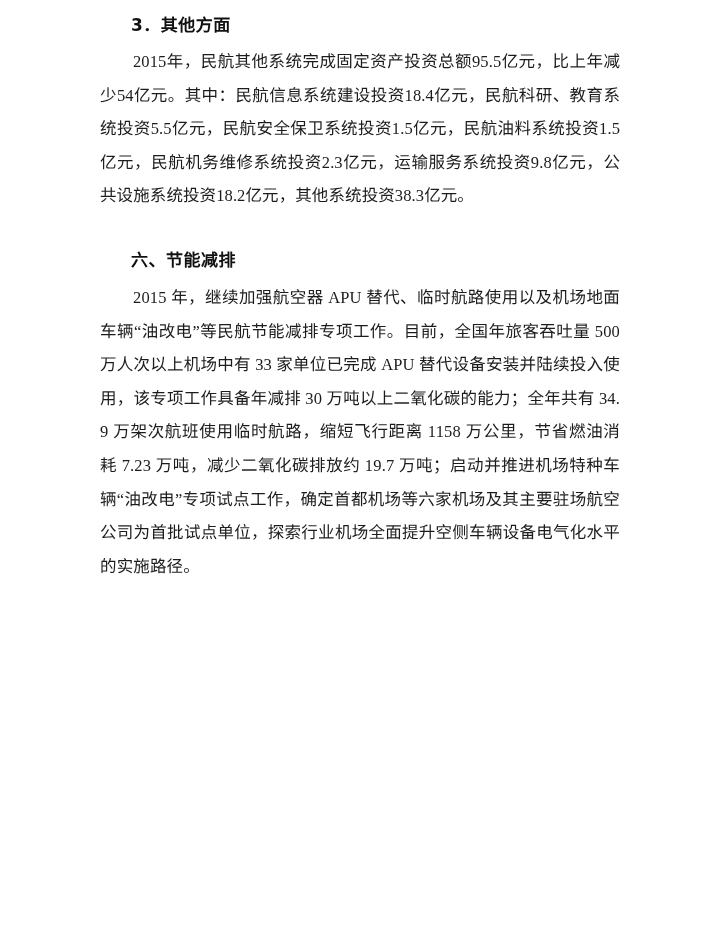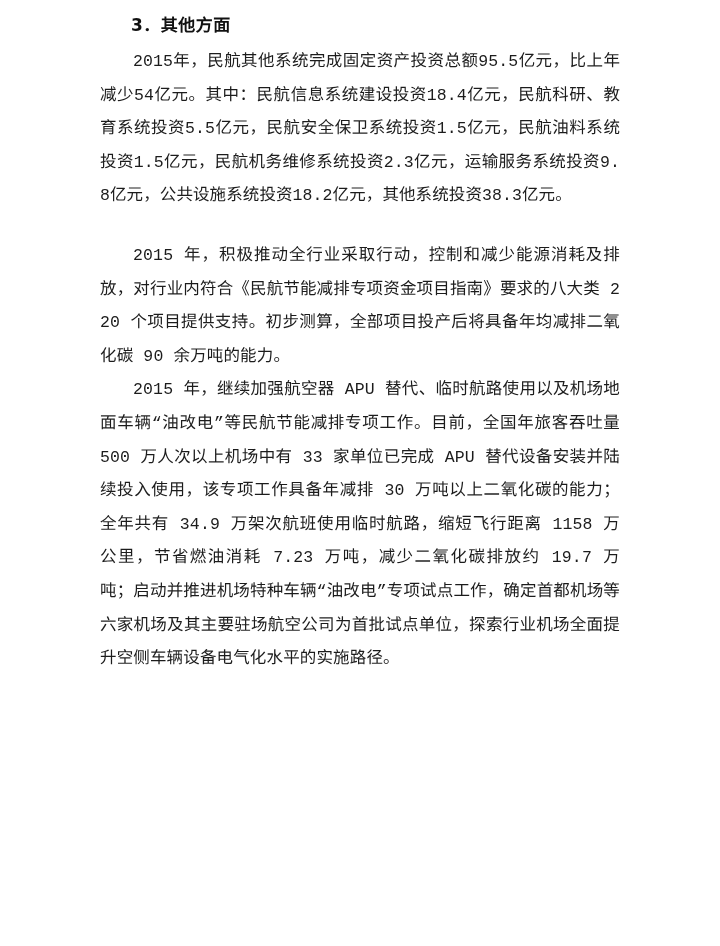--- a/index.html
+++ b/index.html
@@ -38,21 +38,21 @@
     text-indent: 31px;
     white-space: pre;
   }
   .heading-1 {
     padding-top: 9px;
   }
   .heading-2 {
     padding-top: 9px;
   }
   .para {
-    font-family: Liberation Mono, monospace;
+    font-family: Liberation Serif, serif;
     font-size: 16.5px;
     line-height: 33.6px;
     color: #1c1c1c;
     margin: 0;
     padding: 0;
     text-align: justify;
     text-justify: inter-ideograph;
     text-indent: 33px;
     letter-spacing: 0.1px;
     word-break: break-all;
@@ -83,24 +83,24 @@
   <div class="content">
 
     <h2 class="heading heading-1">3．其他方面</h2>
 
     <div class="gap-after-heading-1"></div>
 
     <p class="para">2015年，民航其他系统完成固定资产投资总额95.5亿元，比上年减少54亿元。其中：民航信息系统建设投资18.4亿元，民航科研、教育系统投资5.5亿元，民航安全保卫系统投资1.5亿元，民航油料系统投资1.5亿元，民航机务维修系统投资2.3亿元，运输服务系统投资9.8亿元，公共设施系统投资18.2亿元，其他系统投资38.3亿元。</p>
 
     <div class="gap-before-heading-2"></div>
 
+    <h2 class="heading heading-2">六、节能减排</h2>
 
     <div class="gap-after-heading-2"></div>
 
 
-    <p class="para spaced">2015 年，积极推动全行业采取行动，控制和减少能源消耗及排放，对行业内符合《民航节能减排专项资金项目指南》要求的八大类 220 个项目提供支持。初步测算，全部项目投产后将具备年均减排二氧化碳 90 余万吨的能力。</p>
 
     <p class="para spaced">2015 年，继续加强航空器 APU 替代、临时航路使用以及机场地面车辆“油改电”等民航节能减排专项工作。目前，全国年旅客吞吐量 500 万人次以上机场中有 33 家单位已完成 APU 替代设备安装并陆续投入使用，该专项工作具备年减排 30 万吨以上二氧化碳的能力；全年共有 34.9 万架次航班使用临时航路，缩短飞行距离 1158 万公里，节省燃油消耗 7.23 万吨，减少二氧化碳排放约 19.7 万吨；启动并推进机场特种车辆“油改电”专项试点工作，确定首都机场等六家机场及其主要驻场航空公司为首批试点单位，探索行业机场全面提升空侧车辆设备电气化水平的实施路径。</p>
 
   </div>
 
 
 </div>
 
 </body></html>

